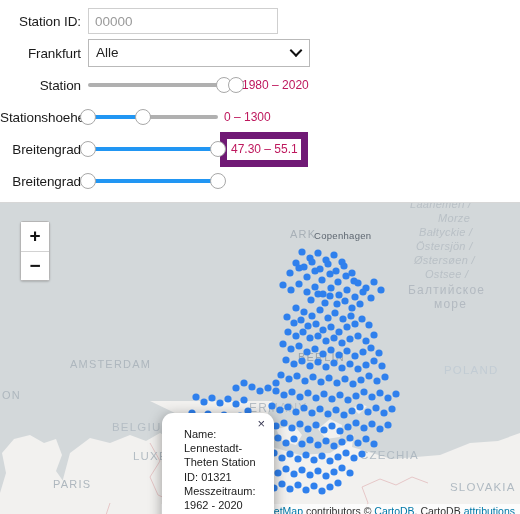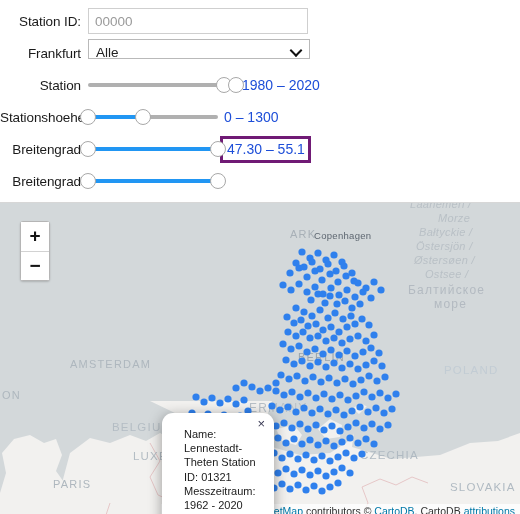--- a/index.html
+++ b/index.html
@@ -28,41 +28,41 @@
     text-align: right;
     padding-right: 7px;
     font-size: 13.5px;
     color: #1a1a1a;
     white-space: nowrap;
     letter-spacing: -0.1px;
   }
 
   
   .text-input {
-    width: 220px;
+    width: 190px;
     height: 26px;
     border: 1px solid #cfcfcf;
     background: #fff;
     font-size: 13.5px;
     color: #555;
     padding: 0 6px;
     font-family: "Liberation Sans", sans-serif;
     outline: none;
   }
   .text-input::placeholder { color: #9a9a9a; }
 
   
   .select-wrap {
     position: relative;
     width: 222px;
     height: 28px;
   }
   .select-box {
     width: 222px;
-    height: 20px;
+    height: 28px;
     border: 1px solid #b9b9b9;
     background: #fff;
     font-size: 13.5px;
     color: #222;
     padding: 0 24px 16px 7px;
     line-height: 26px;
     font-family: "Liberation Sans", sans-serif;
   }
   .chev {
     position: absolute;
@@ -109,27 +109,27 @@
   .handle {
     position: absolute;
     top: 2px;
     width: 16px; height: 16px;
     border-radius: 50%;
     background: #fff;
     border: 1px solid #a8a8a8;
     box-sizing: border-box;
   }
   .slider-value {
-    font-size: 14px;
-    color: #1d4ed8;
+    font-size: 12px;
+    color: #be185d;
     white-space: nowrap;
     margin-left: 6px;
   }
   .slider-value.boxed {
-    border: 3px solid #701a75;
+    border: 7px solid #701a75;
     background: #fff;
     padding: 4px 3px 4px 4px;
     margin-left: 2px;
     line-height: 13px;
   }
 
   
   #map {
     position: relative;
     width: 520px;

